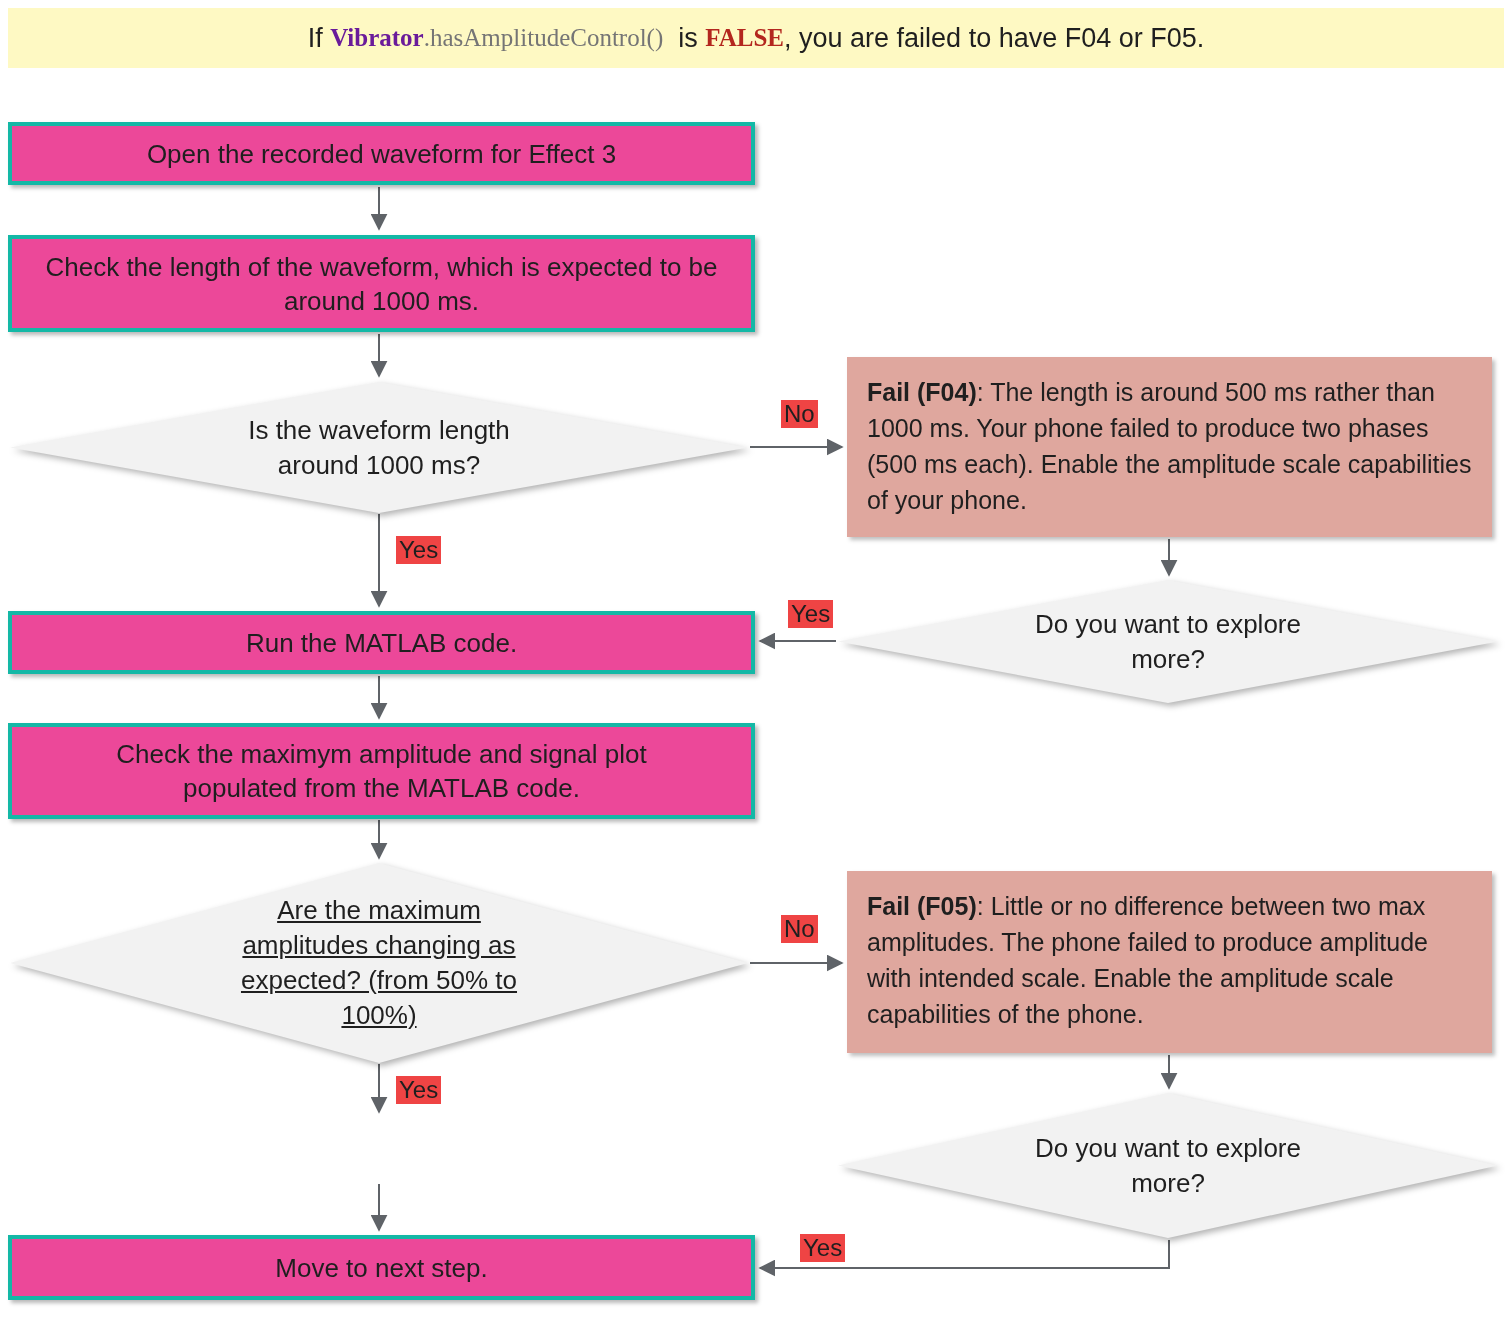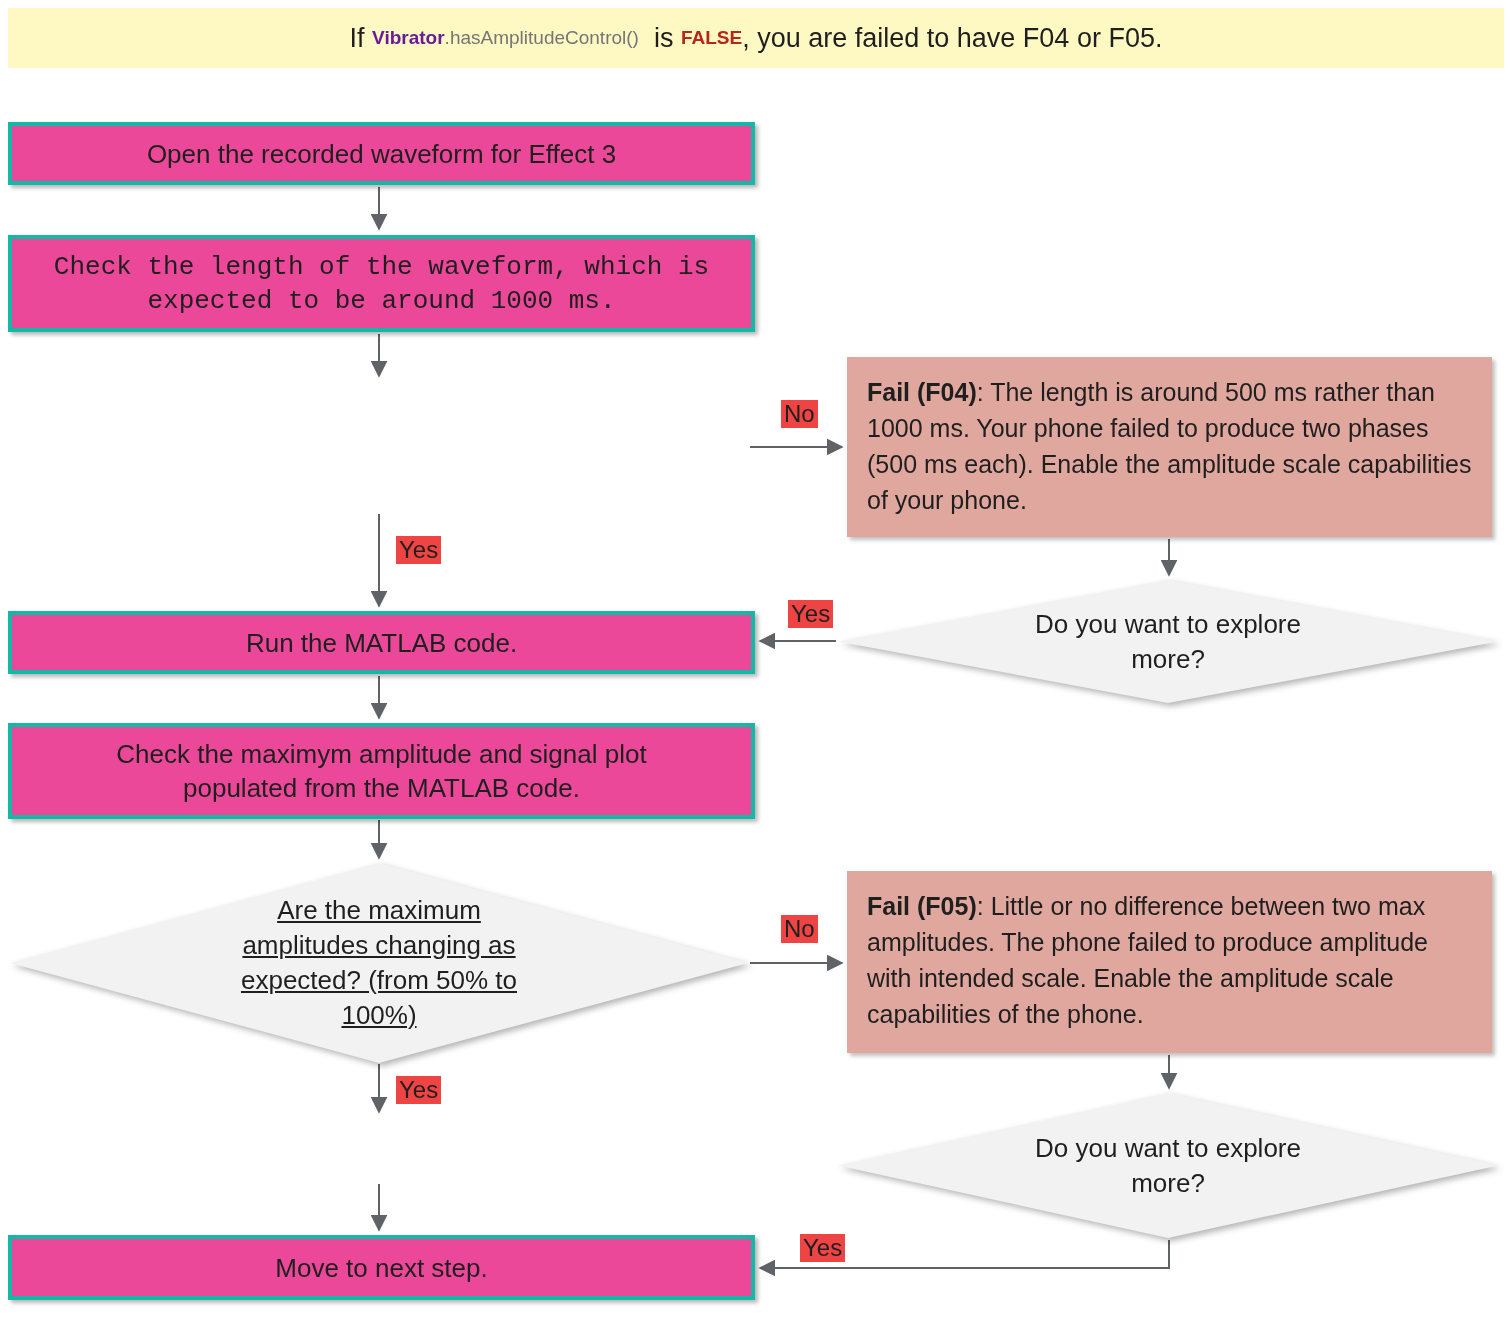--- a/index.html
+++ b/index.html
@@ -18,22 +18,22 @@
   .banner {
     position: absolute;
     left: 8px; top: 8px; width: 1496px; height: 60px;
     background: #fef9c3;
     display: flex; align-items: center; justify-content: center;
     font-size: 27px;
     white-space: pre;
     text-align: right;
   }
   .code {
-    font-family: Liberation Sans, sans-serif;
-    font-size: 19px;
+    font-family: Liberation Serif, serif;
+    font-size: 25px;
   }
   .code-class { color: #6a1b9a; font-weight: bold; }
   .code-method { color: #757575; }
   .code-false { color: #b3271e; font-weight: bold; }
   .pbox {
     position: absolute;
     background: #ec4899;
     border: 4px solid #14b8a6;
     box-shadow: 3px 3px 4px rgba(0,0,0,0.28);
     display: flex; align-items: center; justify-content: center;
@@ -106,23 +106,28 @@
       <line x1="1169" y1="1055" x2="1169" y2="1088" marker-end="url(#arrow)"></line>
       <polyline points="1169,1240 1169,1268 760,1268" marker-end="url(#arrow)"></polyline>
     </g>
   </svg>
 
   <div class="pbox" style="left:8px; top:122px; width:747px; height:63px;">
     <span>Open the recorded waveform for Effect 3</span>
   </div>
 
   <div class="pbox" style="left:8px; top:235px; width:747px; height:97px;">
-    <span style="max-width:700px;font-family:Liberation Mono, monospace;">Check the length of the waveform, which is expected to be around 1000 ms.</span>
+    <span style="max-width:700px;">Check the length of the waveform, which is expected to be around 1000 ms.</span>
   </div>
 
+  <div class="diamond-wrap" style="left:10px; top:382px; width:738px; height:131px;">
+    <div class="diamond">
+      <span style="max-width:310px;">Is the waveform length around 1000 ms?</span>
+    </div>
+  </div>
 
   <div class="pbox" style="left:8px; top:723px; width:747px; height:96px;">
     <span style="max-width:640px;">Check the maximym amplitude and signal plot populated from the MATLAB code.</span>
   </div>
 
   <div class="pbox" style="left:8px; top:611px; width:747px; height:63px;">
     <span>Run the MATLAB code.</span>
   </div>
 
   <div class="diamond-wrap" style="left:10px; top:863px; width:738px; height:200px;text-decoration:underline;">

